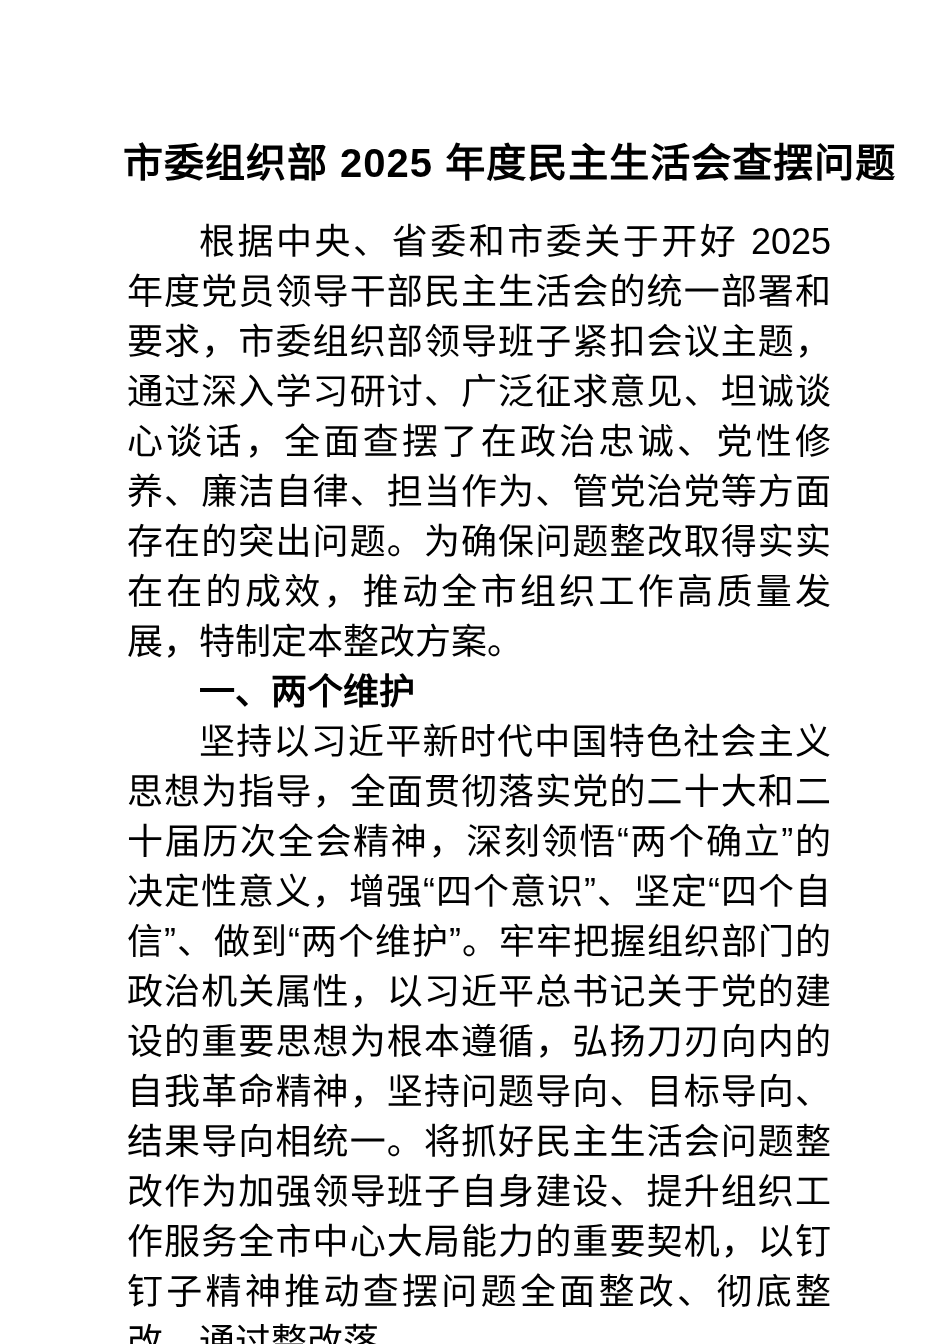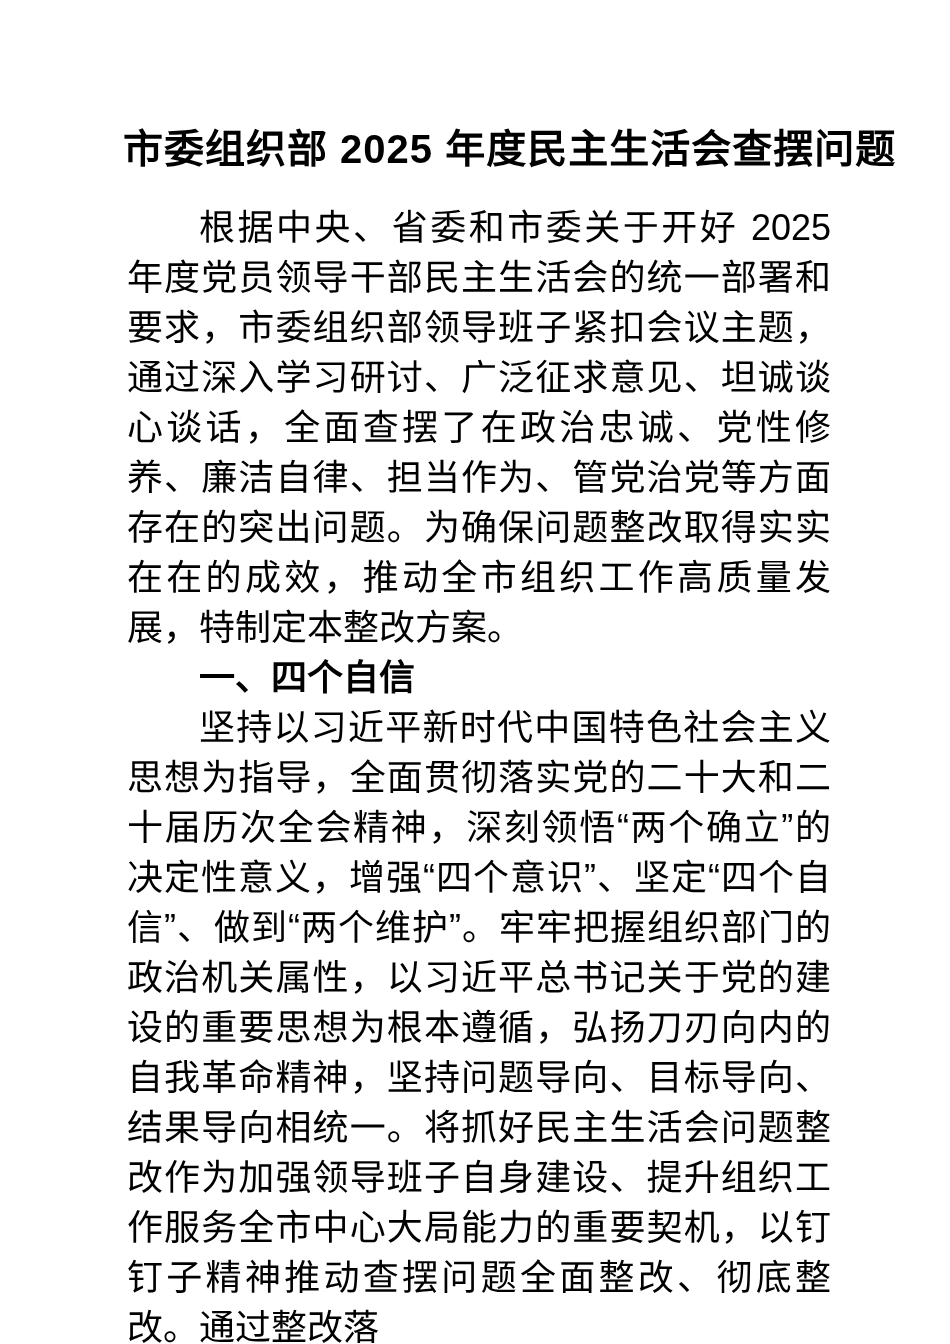--- a/index.html
+++ b/index.html
@@ -12,21 +12,21 @@
     width: 950px;
     height: 1344px;
     background: #ffffff;
     overflow: hidden;
     font-family: "Liberation Sans", sans-serif;
     color: #000000;
     box-sizing: border-box;
   }
   .doc-title {
     padding-top: 110px;
-    margin: 2px 123px;
+    margin: 16px 123px;
     text-align: center;
     font-size: 40px;
     line-height: 75px;
     font-weight: 600;
     letter-spacing: 1px;
   }
   .doc-title .title-line {
     display: block;
     white-space: nowrap;
   }
@@ -54,17 +54,17 @@
 <body>
 
 <div class="page">
 
   <h1 class="doc-title">
     <span class="title-line">市委组织部 2025 年度民主生活会查摆问题</span>
   </h1>
 
   <div class="doc-body">
     <p class="body-paragraph">根据中央、省委和市委关于开好 2025 年度党员领导干部民主生活会的统一部署和要求，市委组织部领导班子紧扣会议主题，通过深入学习研讨、广泛征求意见、坦诚谈心谈话，全面查摆了在政治忠诚、党性修养、廉洁自律、担当作为、管党治党等方面存在的突出问题。为确保问题整改取得实实在在的成效，推动全市组织工作高质量发展，特制定本整改方案。</p>
-    <p class="section-heading">一、四个自信</p>
+    <p class="section-heading">一、两个维护</p>
     <p class="body-paragraph">坚持以习近平新时代中国特色社会主义思想为指导，全面贯彻落实党的二十大和二十届历次全会精神，深刻领悟“两个确立”的决定性意义，增强“四个意识”、坚定“四个自信”、做到“两个维护”。牢牢把握组织部门的政治机关属性，以习近平总书记关于党的建设的重要思想为根本遵循，弘扬刀刃向内的自我革命精神，坚持问题导向、目标导向、结果导向相统一。将抓好民主生活会问题整改作为加强领导班子自身建设、提升组织工作服务全市中心大局能力的重要契机，以钉钉子精神推动查摆问题全面整改、彻底整改。通过整改落</p>
   </div>
 
 </div>
 
 </body></html>

